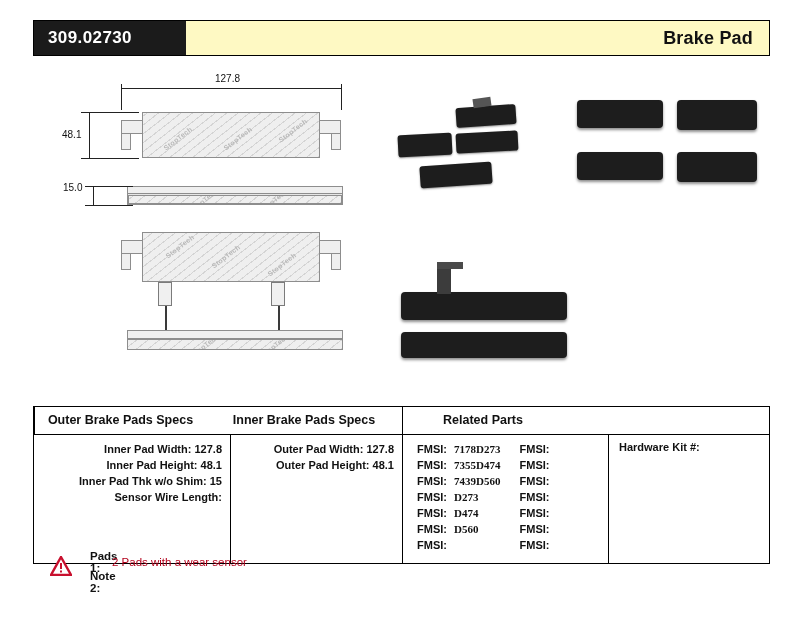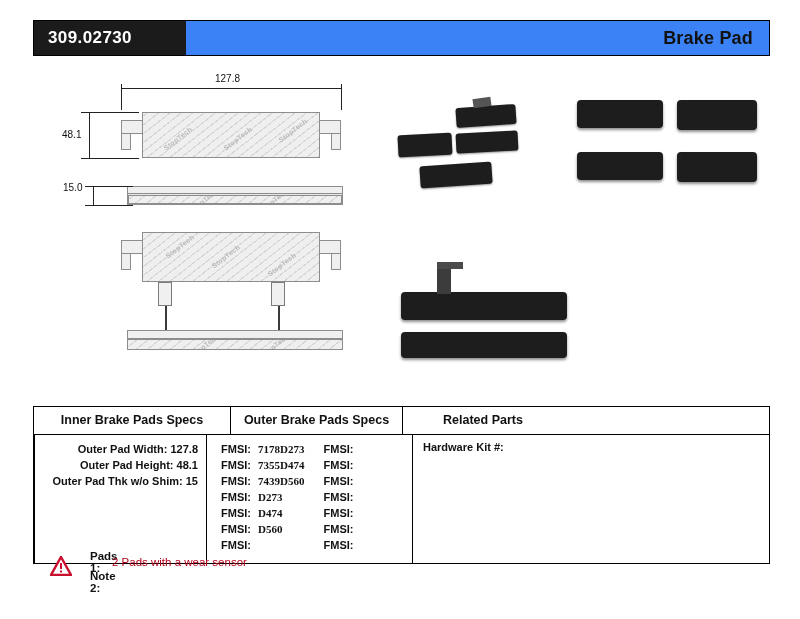--- a/index.html
+++ b/index.html
@@ -15,21 +15,21 @@
     background: #ffffff;
     overflow: hidden;
   }
 
   
   #header {
     position: absolute;
     left: 33px; top: 20px;
     width: 737px; height: 36px;
     border: 1px solid #000;
-    background: #3b82f6;
+    background: #fef9c3;
     display: flex;
     align-items: stretch;
   }
   #header .partno-box {
     background: #1b1b1b;
     color: #ffffff;
     display: flex;
     align-items: center;
     padding: 0 14px;
     font-size: 17px;
@@ -284,39 +284,53 @@
       <div class="pad" style="left:8px; top:42px; width:166px; height:28px; border-radius:4px; box-shadow:0 2px 3px rgba(0,0,0,.45);"></div>
       <div class="pad" style="left:44px; top:16px; width:14px; height:28px; background:#3c3c3c;"></div>
       <div class="pad" style="left:44px; top:12px; width:26px; height:7px; background:#4a4a4a;"></div>
       <div class="pad" style="left:8px; top:82px; width:166px; height:26px; border-radius:4px; box-shadow:0 2px 3px rgba(0,0,0,.45);"></div>
     </div>
 
   </div>
 
   <div id="spectable">
     <div class="thead">
+      <div class="th c2 col-sep">Outer Brake Pads Specs</div>
       <div class="th c1">Inner Brake Pads Specs</div>
-      <div class="th c2 col-sep">Outer Brake Pads Specs</div>
       <div class="th c4 col-sep">Related Parts</div>
     </div>
     <div class="tbody">
 
+      <div class="c1 cellpad">
+        <div class="specrow">
+          <b>Inner Pad Width:</b>
+          <b>127.8</b>
+        </div>
+        <div class="specrow">
+          <b>Inner Pad Height:</b>
+          <b>48.1</b>
+        </div>
+        <div class="specrow">
+          <b>Inner Pad Thk w/o Shim:</b>
+          <b>15</b>
+        </div>
+        <div class="specrow">
+          <b>Sensor Wire Length:</b>
+          <b></b>
+        </div>
+      </div>
 
       <div class="c2 cellpad col-sep">
         <div class="specrow">
           <b>Outer Pad Width:</b>
           <b>127.8</b>
         </div>
         <div class="specrow">
           <b>Outer Pad Height:</b>
           <b>48.1</b>
-        </div>
-        <div class="specrow">
-          <b>Outer Pad Thk w/o Shim:</b>
-          <b>15</b>
         </div>
       </div>
 
       <div class="c3 col-sep">
         <div class="fmsi-grid">
           <div class="fmsi-col">
             <div class="fmsi-row">
               <span>FMSI:</span>
               <span class="val">7178D273</span>
             </div>

